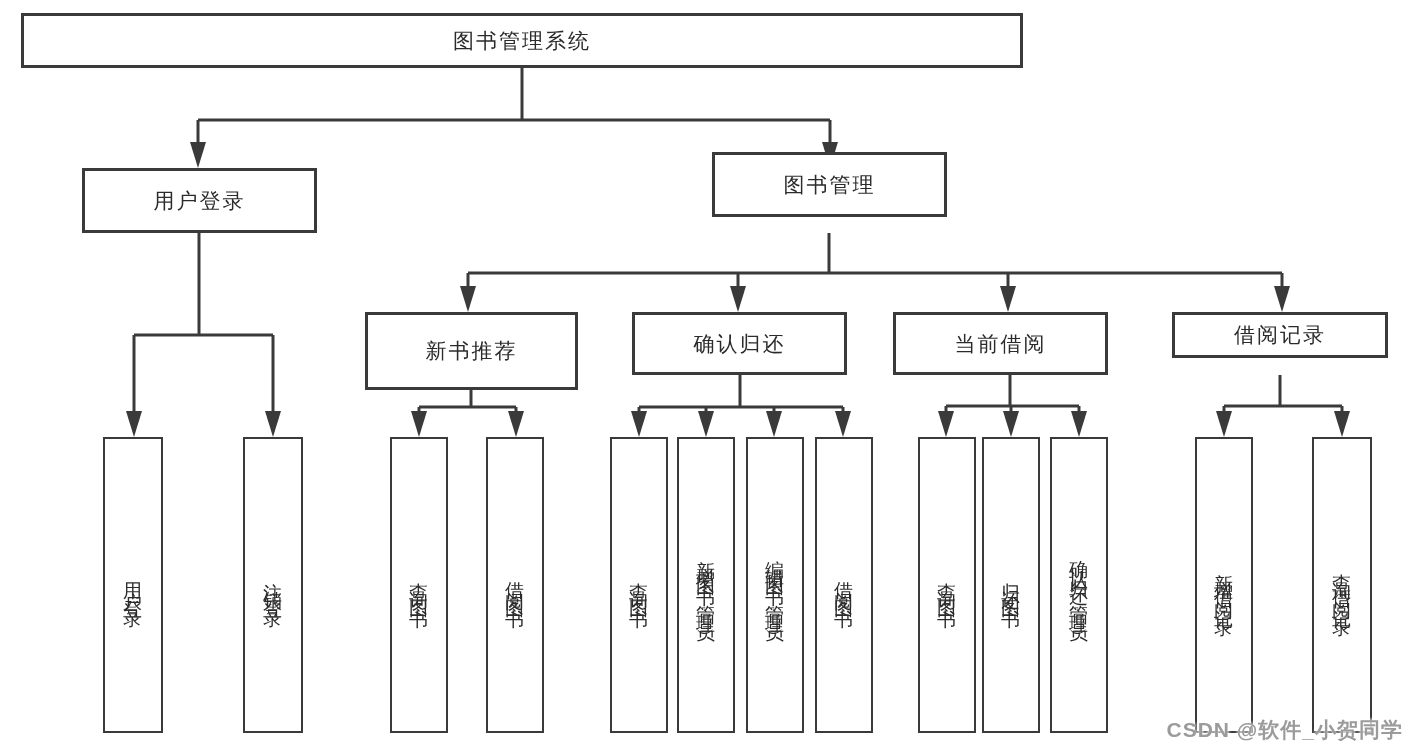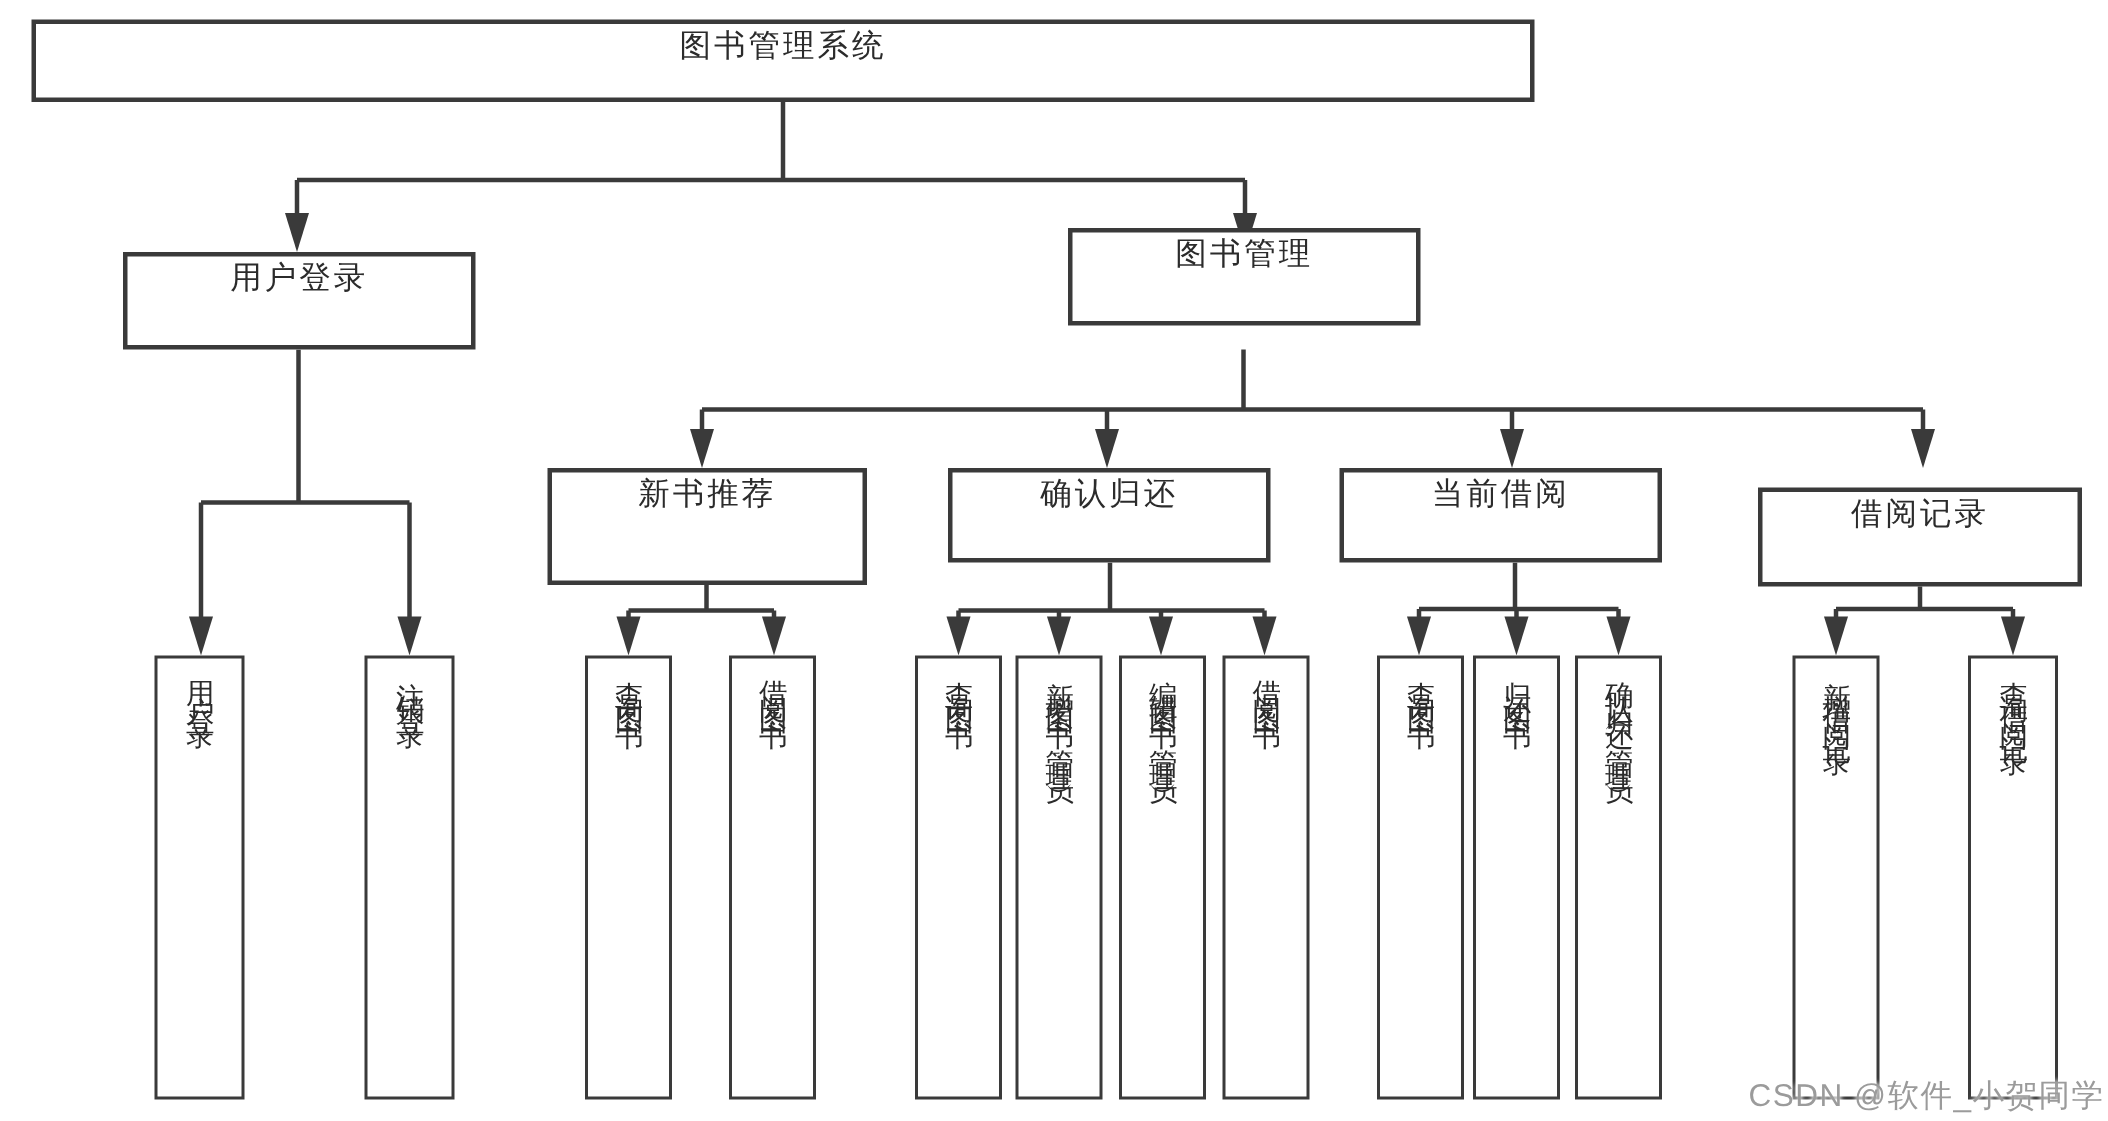--- a/index.html
+++ b/index.html
@@ -19,21 +19,21 @@
     color:var(--text);
   }
   .connectors{position:absolute;left:0;top:0;z-index:1;}
   .connectors path.l{stroke:var(--line);stroke-width:3;fill:none;}
   .connectors path.a{fill:var(--line);stroke:none;}
   .box{
     position:absolute;
     background:var(--background);
     border:3px solid var(--box-border);
     box-sizing:border-box;
-    display:flex;justify-content:center;
+    display:flex;align-items:center;justify-content:center;
     z-index:2;
   }
   .hlabel{font-size:21px;letter-spacing:2px;white-space:nowrap;}
   .leaf{border-width:2.5px;}
   .vlabel{
     writing-mode:vertical-rl;
     text-orientation:mixed;
     font-size:19px;
     letter-spacing:9px;
     line-height:1;
@@ -41,20 +41,21 @@
   }
   .watermark{
     position:absolute;
     right:2px;bottom:3px;
     z-index:5;
     font-size:21px;
     letter-spacing:1px;
     color:var(--watermark);
     text-shadow:0 0 3px #fff,0 0 4px #fff;
     white-space:nowrap;
+    font-weight:bold;
   }
 </style>
 </head>
 <body>
 
 <div class="canvas">
 
   <svg class="connectors" width="1405" height="747" aria-hidden="true">
 
     <path class="l" d="M522 68 V120"></path>
@@ -130,21 +131,21 @@
 
   <div class="box" style="left:365px;top:312px;width:213px;height:78px">
     <span class="hlabel">新书推荐</span>
   </div>
   <div class="box" style="left:632px;top:312px;width:215px;height:63px">
     <span class="hlabel">确认归还</span>
   </div>
   <div class="box" style="left:893px;top:312px;width:215px;height:63px">
     <span class="hlabel">当前借阅</span>
   </div>
-  <div class="box" style="left:1172px;top:325px;width:216px;height:66px">
+  <div class="box" style="left:1172px;top:312px;width:216px;height:46px">
     <span class="hlabel">借阅记录</span>
   </div>
 
   <div class="box leaf" style="left:103px;top:437px;width:60px;height:296px">
     <span class="vlabel">用户登录</span>
   </div>
   <div class="box leaf" style="left:243px;top:437px;width:60px;height:296px">
     <span class="vlabel">注销登录</span>
   </div>
 

